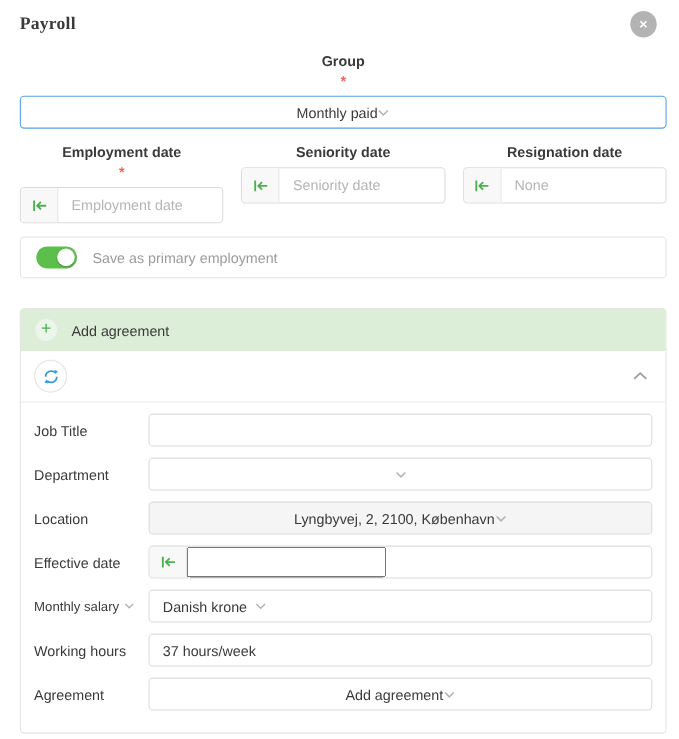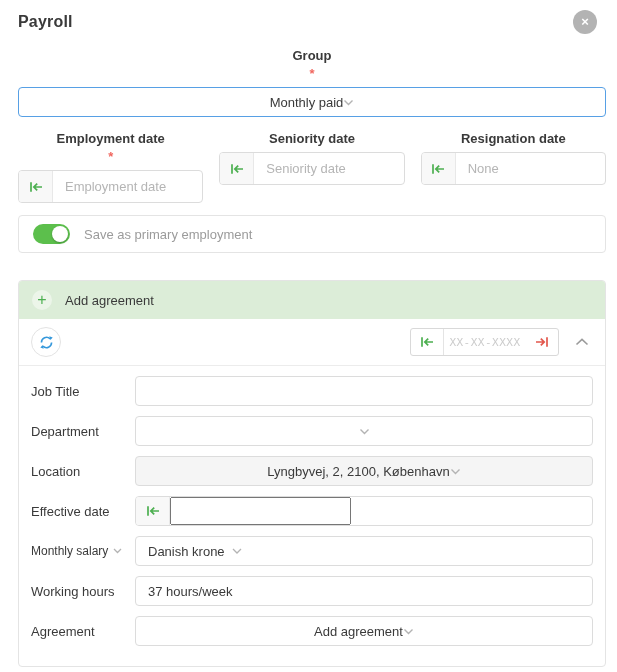--- a/index.html
+++ b/index.html
@@ -5,21 +5,21 @@
   * { box-sizing: border-box; margin: 0; padding: 0; }
   html, body { background: #fff; }
   body { font-family: "Liberation Sans", sans-serif; }
   .page {
     width: 617px; height: 672px; background: #fff;
     padding: 10px 11px 0 18px; overflow: hidden; position: relative;
     color: #3a3a3a; font-size: 13px;
   }
   
   .modal-header { display: flex; justify-content: space-between; align-items: flex-start; margin-bottom: 14px; }
-  .title { font-size: 16px; font-weight: 700; color: #3a3a3a; padding-top: 3px; letter-spacing: .2px; }
+  .title { font-size: 16px; font-weight: 700; color: #3a3a3a; padding-top: 3px; letter-spacing: .2px; font-family: Liberation Serif, serif; }
   .close-btn {
     width: 24px; height: 24px; border-radius: 50%; background: #b3b3b3; border: none;
     color: #fff; font-size: 13px; font-weight: 700; line-height: 22px; text-align: center;
     cursor: pointer; margin-right: 9px;
   }
   
   .label-row { display: flex; gap: 3px; margin-bottom: 6px; align-items: center; flex-direction: column; }
   .flabel { font-size: 13px; font-weight: 600; color: #3a3a3a; }
   .req { color: #f0665e; font-weight: 600; }
   
@@ -203,33 +203,20 @@
         <span>
           <svg width="15" height="15" viewBox="0 0 16 16" fill="none">
             <path d="M13.4 8a5.4 5.4 0 0 1-9.2 3.9" stroke="#3598db" stroke-width="1.7"></path>
             <path d="M2.6 8a5.4 5.4 0 0 1 9.2-3.9" stroke="#3598db" stroke-width="1.7"></path>
             <path d="M11 1.4l3.6 1.2-2.5 2.7z" fill="#3598db"></path>
             <path d="M5 14.6L1.4 13.4l2.5-2.7z" fill="#3598db"></path>
           </svg>
         </span>
       </button>
       <div class="header-right">
-        <div class="range-box">
-          <span class="range-cell start">
-            <svg width="14" height="12" viewBox="0 0 14 12" fill="none">
-                <path d="M2 1.2v9.6M13 6H5M8.2 2.6L4.8 6l3.4 3.4" stroke="#4caf50" stroke-width="1.7"></path>
-              </svg>
-          </span>
-          <input class="range-input" type="text" placeholder="XX-XX-XXXX" style="">
-          <span class="range-cell end">
-            <svg width="14" height="12" viewBox="0 0 14 12" fill="none">
-                <path d="M12 1.2v9.6M1 6h8M5.8 2.6L9.2 6 5.8 9.4" stroke="#e2574c" stroke-width="1.7"></path>
-              </svg>
-          </span>
-        </div>
         <button class="collapse-btn">
           <span>
             <svg width="14" height="8" viewBox="0 0 14 8">
                 <path d="M1.5 6.5L7 1.3l5.5 5.2" stroke="#9b9b9b" stroke-width="1.6" fill="none"></path>
               </svg>
           </span>
         </button>
       </div>
     </div>
 

